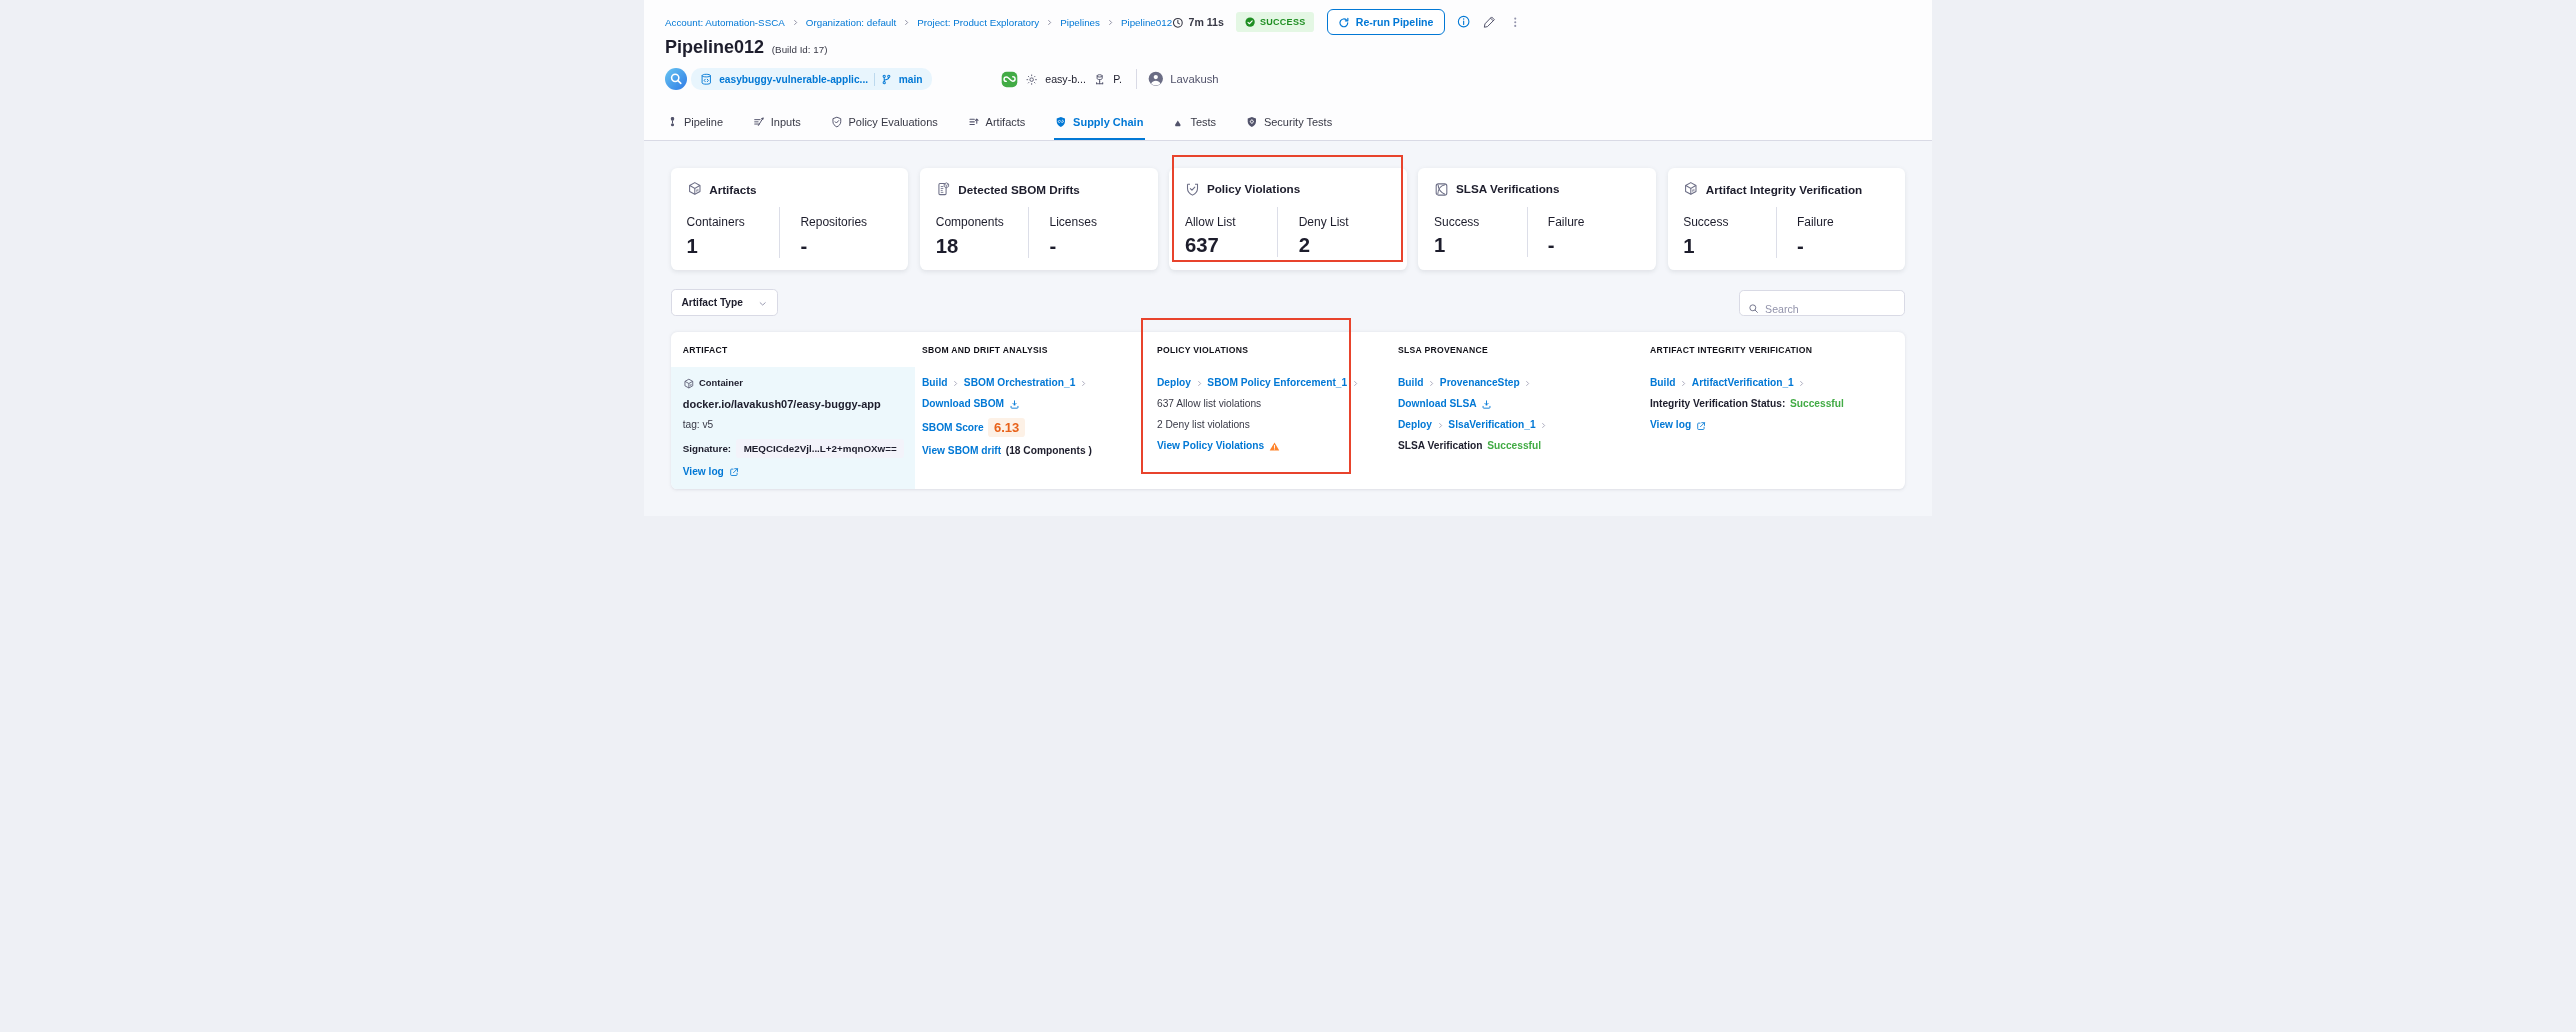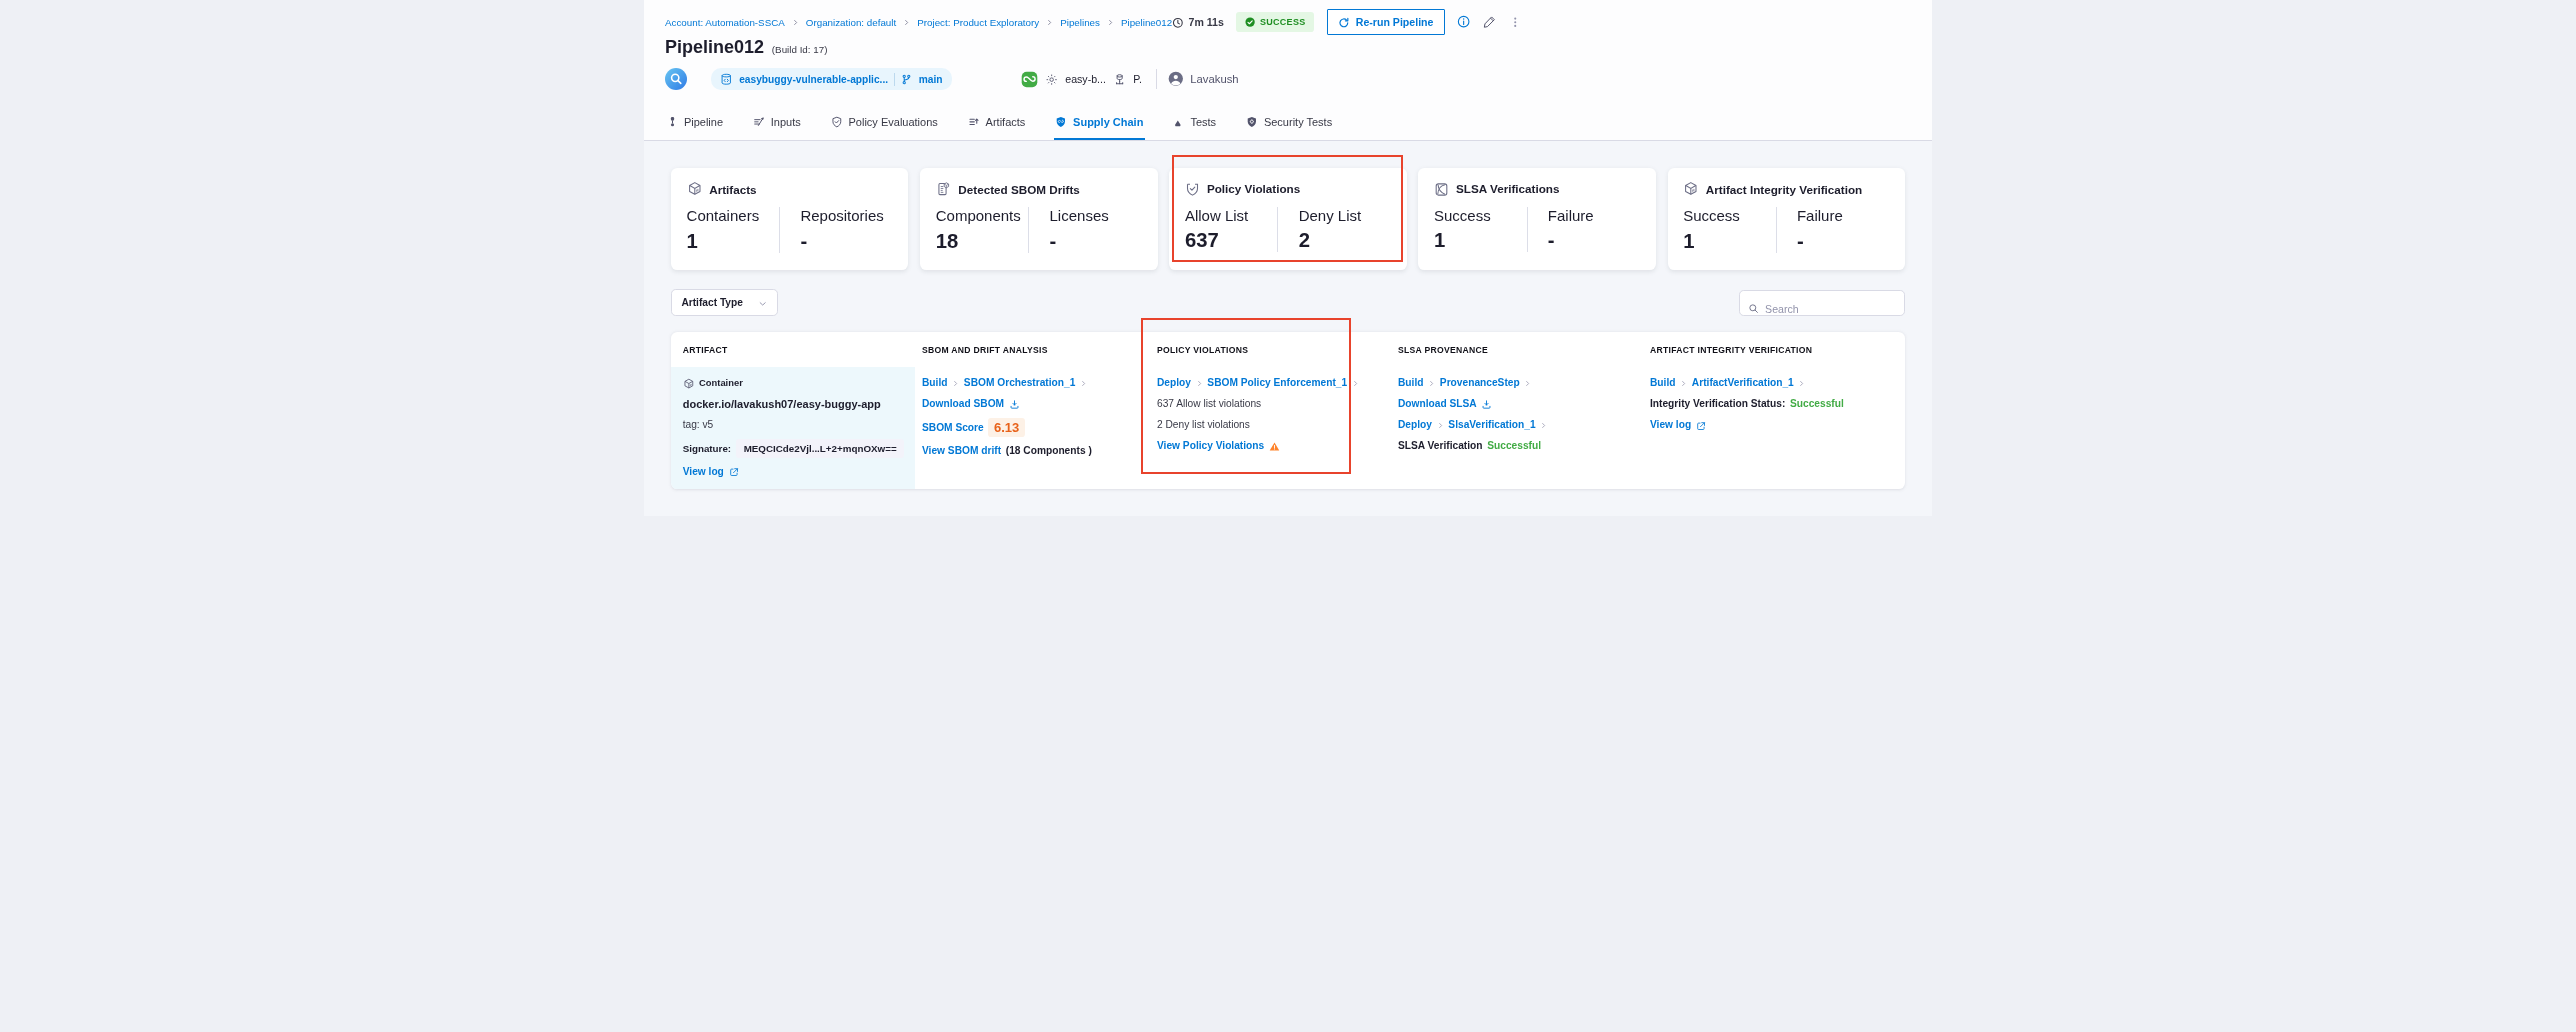--- a/index.html
+++ b/index.html
@@ -9,51 +9,51 @@
 
   
   .topbar { background:#fdfdfe; padding:12.5px 27px 0 21px; border-bottom:0.8px solid #d9dae5; }
   .crumbrow { display:flex; align-items:center; justify-content:flex-start; height:19px; }
   .crumbs { display:flex; align-items:center; gap:7px; font-size:9.8px; color:#0278d5; }
   .crumbs .sep { color:#6b6d85; display:flex; }
   .crumb { cursor:pointer; white-space:nowrap; }
   .hdr-actions { display:flex; align-items:center; gap:12.5px; }
   .duration { display:flex; align-items:center; gap:4.7px; font-size:10.6px; color:#383946; font-weight:700; }
   .badge-success { display:flex; align-items:center; gap:4.7px; background:#e4f7e4; color:#1e8e22; font-weight:700; font-size:9px; letter-spacing:0.3px; padding:4.7px 8.6px; border-radius:3.1px; }
-  .btn-rerun { display:flex; align-items:center; gap:6.3px; border:1.2px solid #0278d5; color:#0278d5; background:#fff; font-weight:600; font-size:10.6px; padding:5.5px 10.2px; border-radius:1px; cursor:pointer; font-family:inherit; }
+  .btn-rerun { display:flex; align-items:center; gap:6.3px; border:1.2px solid #0278d5; color:#0278d5; background:#fff; font-weight:600; font-size:10.6px; padding:5.5px 10.2px; border-radius:6px; cursor:pointer; font-family:inherit; }
   .icon-btn { background:none; border:none; cursor:pointer; display:flex; align-items:center; }
 
   .titlerow { display:flex; align-items:baseline; gap:7.8px; margin-top:5.5px; height:23.5px; }
   .pg-title { font-size:18px; font-weight:700; color:#1d1d2c; }
   .build-id { font-size:9.8px; color:#383946; }
 
   .chiprow { display:flex; align-items:center; margin-top:7px; height:23.5px; }
   .scan-avatar { width:22px; height:22px; flex:0 0 22px; }
-  .repo-pill { display:flex; align-items:center; gap:6.3px; background:#e8f5fd; border-radius:10px; padding:4.7px 9.4px; margin-left:24px; color:#0278d5; font-size:10.2px; font-weight:600; cursor:pointer; }
+  .repo-pill { display:flex; align-items:center; gap:6.3px; background:#e8f5fd; border-radius:10px; padding:4.7px 9.4px; margin-left:4px; color:#0278d5; font-size:10.2px; font-weight:600; cursor:pointer; }
   .repo-pill .pilldiv { width:0.8px; height:12.5px; background:#bcd9ee; }
   .trigger-group { display:flex; align-items:center; gap:7px; margin-left:69px; }
   .chip-text-dark { font-size:10.6px; color:#1d1d2c; }
   .vdiv { width:0.8px; height:20.3px; background:#d9dae5; margin:0 11px 0 14px; }
   .usergroup { display:flex; align-items:center; gap:7px; color:#52536b; font-size:11.3px; }
 
   .tabsrow { display:flex; align-items:center; gap:26.6px; margin-top:22px; }
   .tab { display:flex; align-items:center; gap:6.3px; font-size:11px; color:#383946; padding:3.1px 1.6px 10.2px; border-bottom:2.3px solid transparent; cursor:pointer; font-weight:500; }
   .tab svg { color:#52536b; }
   .tab.active { color:#0278d5; font-weight:700; border-bottom-color:#0278d5; }
   .tab.active svg { color:#0278d5; }
 
   
   .content { padding:0 27px; }
   .cards { display:flex; gap:11.7px; margin-top:26.6px; }
   .card { flex:1; background:#fff; border-radius:6.3px; box-shadow:0 1.6px 4.7px rgba(96,97,112,.13); padding:13.3px 15.6px 11px; height:102px; }
   .card-title { display:flex; align-items:center; gap:7px; font-size:11.7px; font-weight:700; color:#1d1d2c; }
   .card-stats { display:flex; margin-top:10.2px; }
   .stat { flex:1; }
   .stat + .stat { border-left:0.8px solid #dcdee8; padding-left:20.3px; }
-  .stat-label { font-size:15px; color:#1d1d2c; }
+  .stat-label { font-size:12px; color:#1d1d2c;margin-top:8px; }
   .stat-value { font-size:20.3px; font-weight:700; color:#1d1d2c; margin-top:5.5px; }
 
   .filters { display:flex; align-items:center; justify-content:space-between; margin-top:19.6px; }
   .dropdown { width:107px; height:27px; background:#fff; border:0.8px solid #d9dae5; border-radius:4.7px; display:flex; align-items:center; justify-content:space-between; padding:0 9.4px; cursor:pointer; }
   .dropdown-label { font-size:10.2px; font-weight:600; color:#1d1d2c; }
   .searchbox { width:166px; height:26px; background:#fff; border:0.8px solid #d9dae5; border-radius:4.7px; display:flex; align-items:flex-end; gap:6.3px; padding:0 7.8px; }
   .searchbox input { border:none; outline:none; flex:1; font-size:10.6px; color:#383946; font-family:inherit; background:transparent; }
   .searchbox input::placeholder { color:#9293ab; }
 
   .table-card { position:relative; margin-top:15.6px; background:#fff; border-radius:6.3px; box-shadow:0 0.8px 3.1px rgba(96,97,112,.15); height:157px; }

